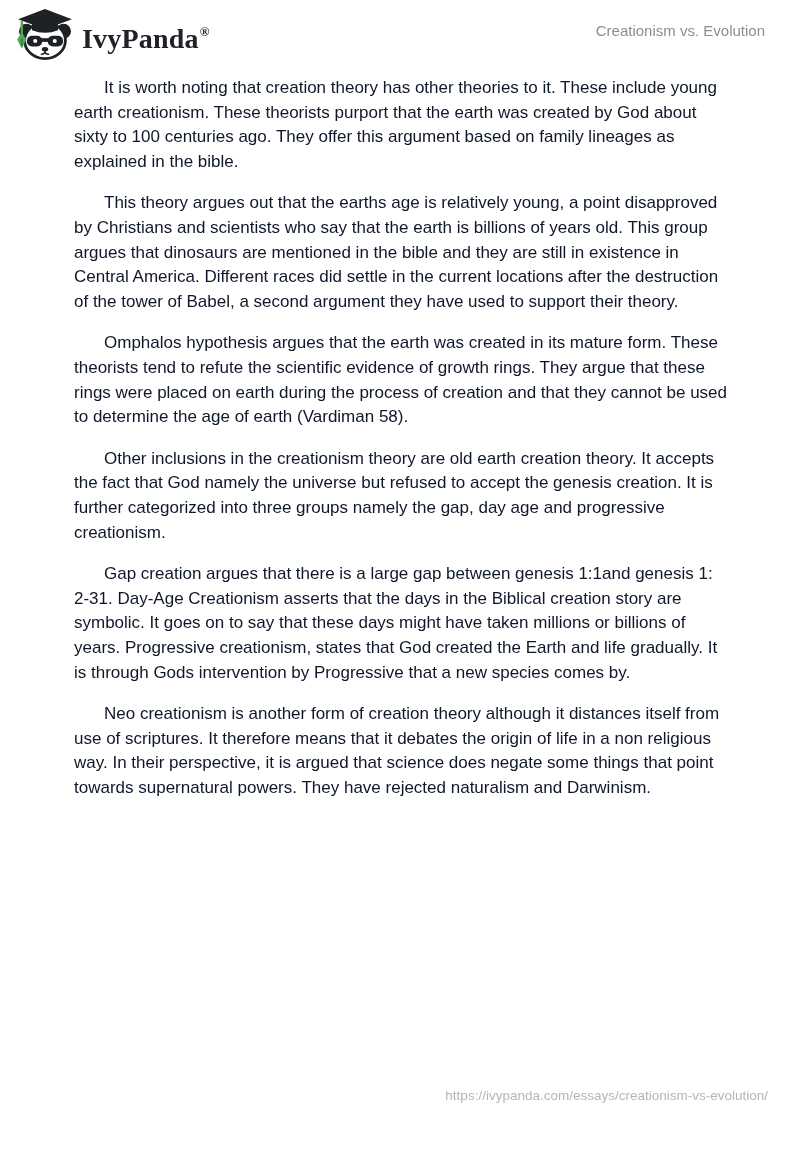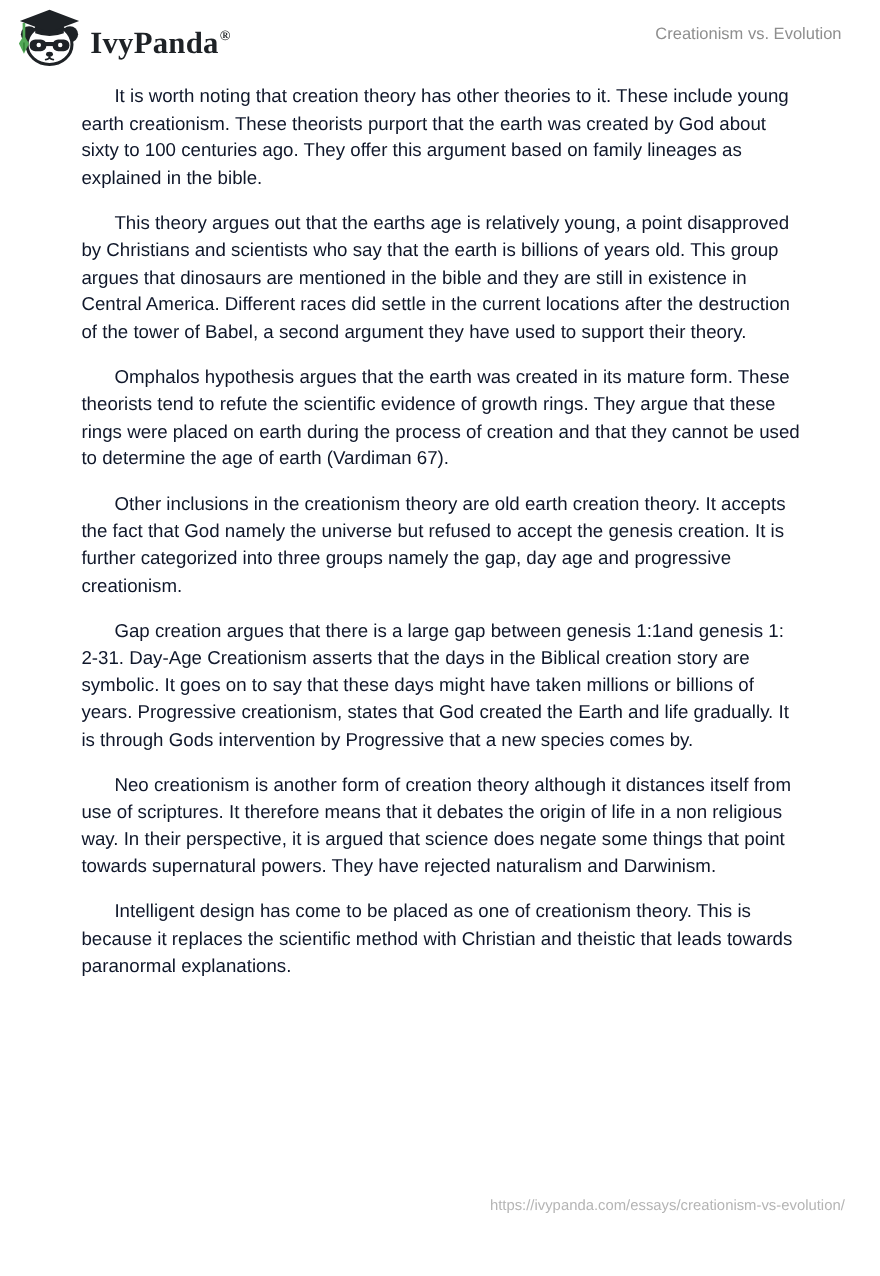--- a/index.html
+++ b/index.html
@@ -107,22 +107,21 @@
     </span>
     <span class="brand-name"><span>IvyPanda</span><sup>®</sup></span>
   </div>
   <div class="doc-title">Creationism vs. Evolution</div>
 </header>
 
 <main class="essay">
 
 <p class="para">It is worth noting that creation theory has other theories to it. These include young earth creationism. These theorists purport that the earth was created by God about sixty to 100 centuries ago. They offer this argument based on family lineages as explained in the bible.</p>
     <p class="para">This theory argues out that the earths age is relatively young, a point disapproved by Christians and scientists who say that the earth is billions of years old. This group argues that dinosaurs are mentioned in the bible and they are still in existence in Central America. Different races did settle in the current locations after the destruction of the tower of Babel, a second argument they have used to support their theory.</p>
-    <p class="para">Omphalos hypothesis argues that the earth was created in its mature form. These theorists tend to refute the scientific evidence of growth rings. They argue that these rings were placed on earth during the process of creation and that they cannot be used to determine the age of earth (Vardiman 67).</p>
+    <p class="para">Omphalos hypothesis argues that the earth was created in its mature form. These theorists tend to refute the scientific evidence of growth rings. They argue that these rings were placed on earth during the process of creation and that they cannot be used to determine the age of earth (Vardiman 58).</p>
     <p class="para">Other inclusions in the creationism theory are old earth creation theory. It accepts the fact that God namely the universe but refused to accept the genesis creation. It is further categorized into three groups namely the gap, day age and progressive creationism.</p>
     <p class="para">Gap creation argues that there is a large gap between genesis 1:1and genesis 1: 2-31. Day-Age Creationism asserts that the days in the Biblical creation story are symbolic. It goes on to say that these days might have taken millions or billions of years. Progressive creationism, states that God created the Earth and life gradually. It is through Gods intervention by Progressive that a new species comes by.</p>
     <p class="para">Neo creationism is another form of creation theory although it distances itself from use of scriptures. It therefore means that it debates the origin of life in a non religious way. In their perspective, it is argued that science does negate some things that point towards supernatural powers. They have rejected naturalism and Darwinism.</p>
-    <p class="para">Intelligent design has come to be placed as one of creationism theory. This is because it replaces the scientific method with Christian and theistic that leads towards paranormal explanations.</p>
   </main>
 
 <footer class="page-footer">
   <span>https://ivypanda.com/essays/creationism-vs-evolution/</span>
 </footer>
 
 </body></html>

